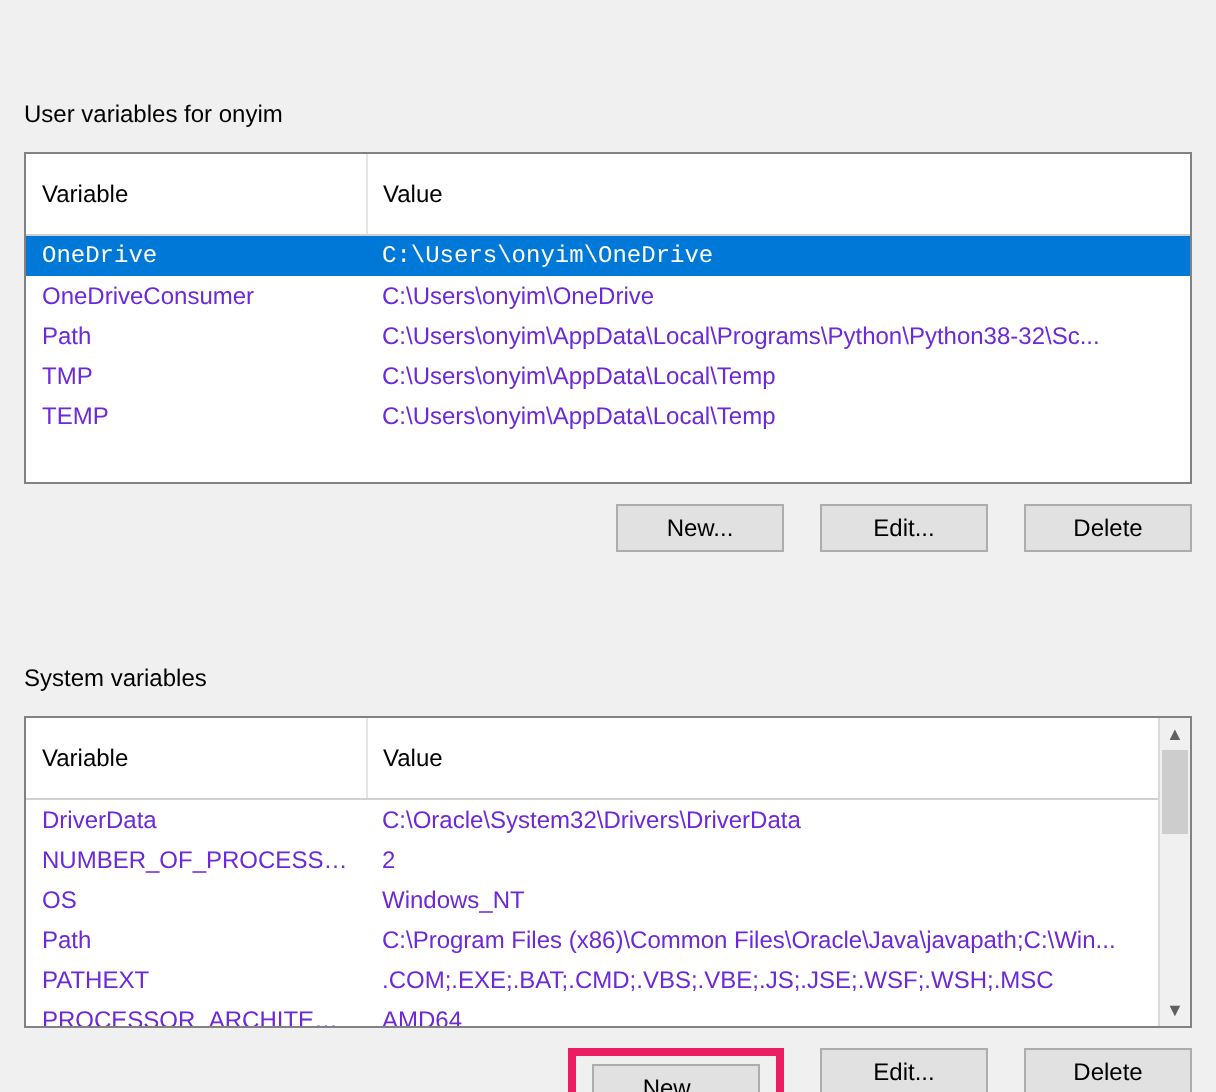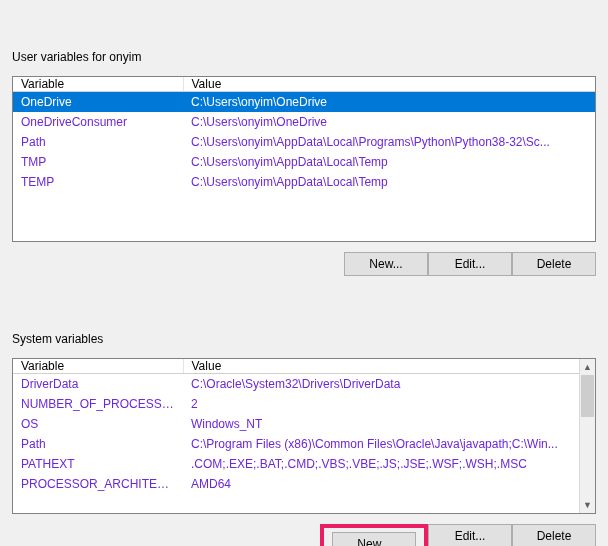--- a/index.html
+++ b/index.html
@@ -36,36 +36,37 @@
     width: 100%;
     border-collapse: collapse;
     table-layout: fixed;
   }
   thead th {
     text-align: left;
     font-weight: normal;
     background: #fff;
     border-bottom: 1px solid #d0d0d0;
     border-right: 1px solid #e5e5e5;
-    padding: 0 8px;
+    padding: 13px 8px;
     font-size: 12px;
     color: #000;
   }
   thead th:last-child { border-right: none; }
   tbody td {
     padding: 3px 8px;
     font-size: 12px;
     white-space: nowrap;
     overflow: hidden;
     text-overflow: ellipsis;
     color: #6d28d9;
   }
   tr.selected td {
     background: #0078d7;
     color: #fff;
+    font-family: Liberation Mono, monospace;
   }
   .scrollbar {
     width: 16px;
     background: #f0f0f0;
     border-left: 1px solid #d8d8d8;
     position: relative;
   }
   .scroll-thumb {
     position: absolute;
     top: 16px;
@@ -85,21 +86,21 @@
     font-size: 9px;
     line-height: 1;
   }
   .scroll-arrow.up { top: 0; }
   .scroll-arrow.down { bottom: 0; }
 
   .button-row {
     margin-top: 10px;
     display: flex;
     justify-content: flex-end;
-    gap: 0;
+    gap: 18px;
   }
   .win-btn {
     width: 84px;
     height: 24px;
     background: #e1e1e1;
     border: 1px solid #adadad;
     font-family: inherit;
     font-size: 12px;
     cursor: pointer;
     color: #000;

